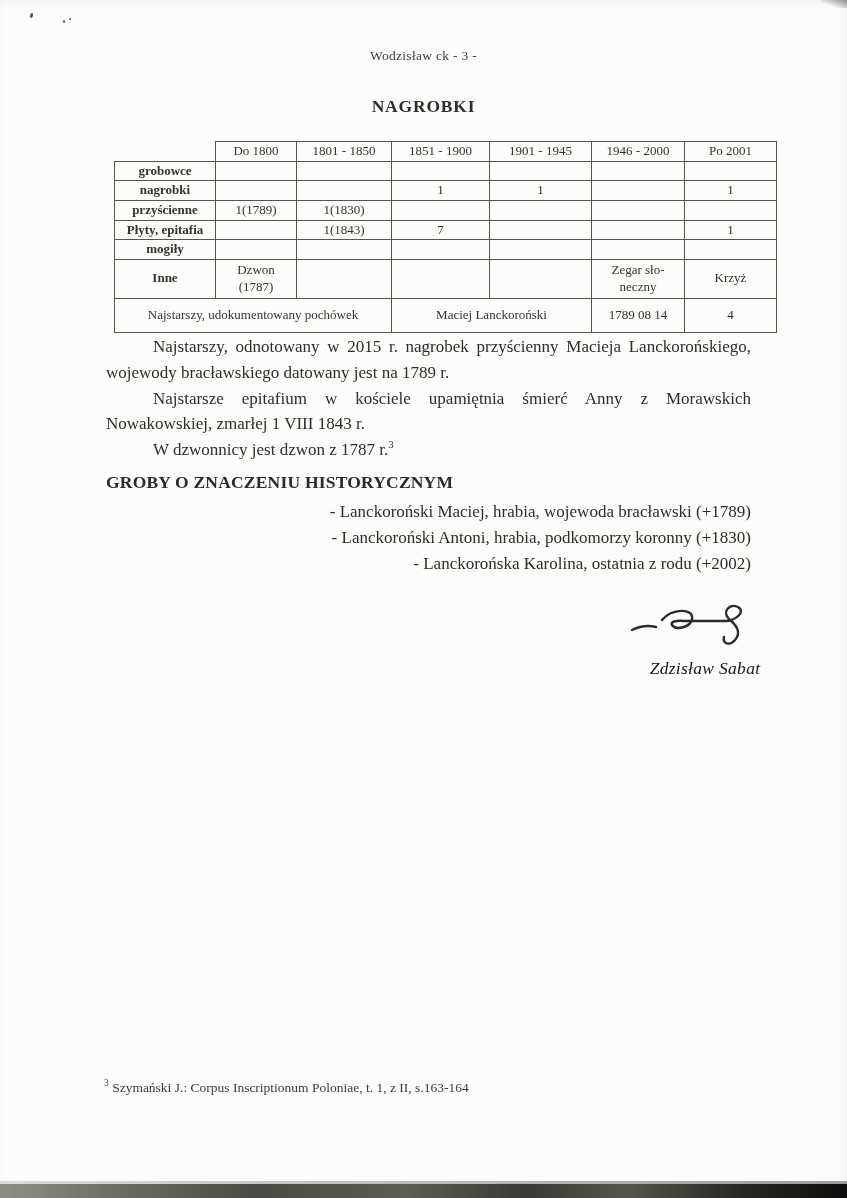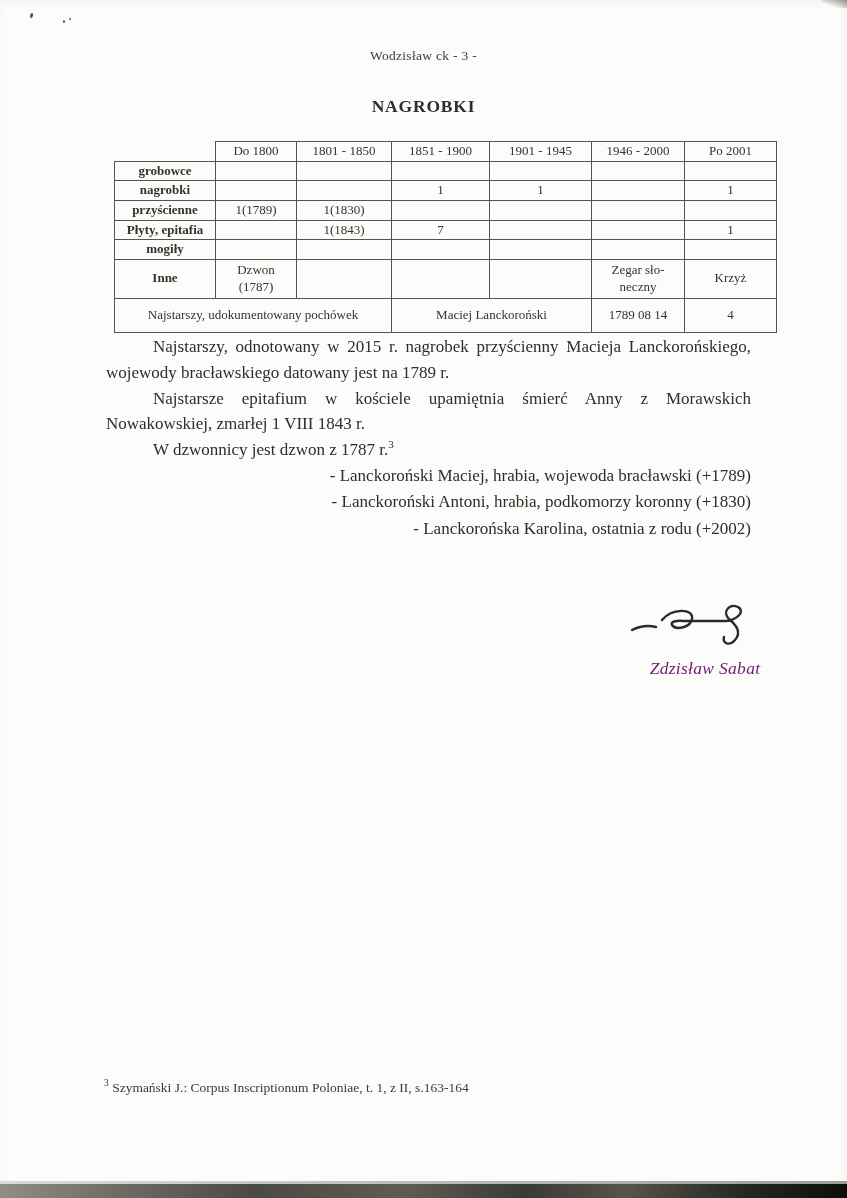--- a/index.html
+++ b/index.html
@@ -70,21 +70,21 @@
     margin-top: 6px; margin-bottom: 3px;
     text-align: left;
   }
   .hist-list { list-style: none; text-align: right; }
   .hist-list li { line-height: 1.55; text-indent: 0; }
 
   .signature-block { position: absolute; left: 610px; top: 600px; width: 190px; }
   .signature-svg { display: block; margin-left: 18px; }
   .signature-name {
     margin-top: 6px; text-align: center;
-    font-style: italic; font-size: 17.5px; color: #701a75;
+    font-style: italic; font-size: 17.5px; color: #0f172a;
     letter-spacing: 0.3px;
   }
 
   .footnote {
     position: absolute; left: 104px; top: 1078px; width: 600px;
     font-size: 13.5px; color: #3a3a37; text-align: left;
   }
   .footnote sup { font-size: 9.5px; }
 
   .scan-bottom-band {
@@ -198,20 +198,21 @@
         <td>4</td>
       </tr>
     </tbody>
   </table>
 
   <div class="body-text">
     <p>Najstarszy, odnotowany w 2015 r. nagrobek przyścienny Macieja Lanckorońskiego, wojewody bracławskiego  datowany jest na 1789 r.</p>
     <p>Najstarsze epitafium w kościele upamiętnia śmierć Anny z Morawskich Nowakowskiej, zmarłej 1 VIII 1843 r.</p>
     <p class="last-para"><span>W dzwonnicy jest dzwon z 1787 r.</span><sup class="fn-mark">3</sup></p>
 
+    <div class="section-heading">GROBY O ZNACZENIU HISTORYCZNYM</div>
     <ul class="hist-list">
       <li>- Lanckoroński Maciej, hrabia, wojewoda bracławski (+1789)</li>
       <li>- Lanckoroński Antoni, hrabia, podkomorzy koronny (+1830)</li>
       <li>- Lanckorońska Karolina, ostatnia z rodu (+2002)</li>
     </ul>
   </div>
 
   <div class="signature-block">
     <svg class="signature-svg" width="140" height="52" viewBox="0 0 140 52">
       <path d="M4,30 C12,26 20,25 28,27 M34,20 C44,8 66,8 64,19 C63,27 48,31 44,25 C42,22 48,20 56,21 L98,21 C108,20 118,12 110,7 C101,3 94,12 101,19 C108,25 114,32 107,40 C102,46 94,44 96,37" fill="none" stroke="#2b2b29" stroke-width="2.4" stroke-linecap="round" stroke-linejoin="round"></path>

